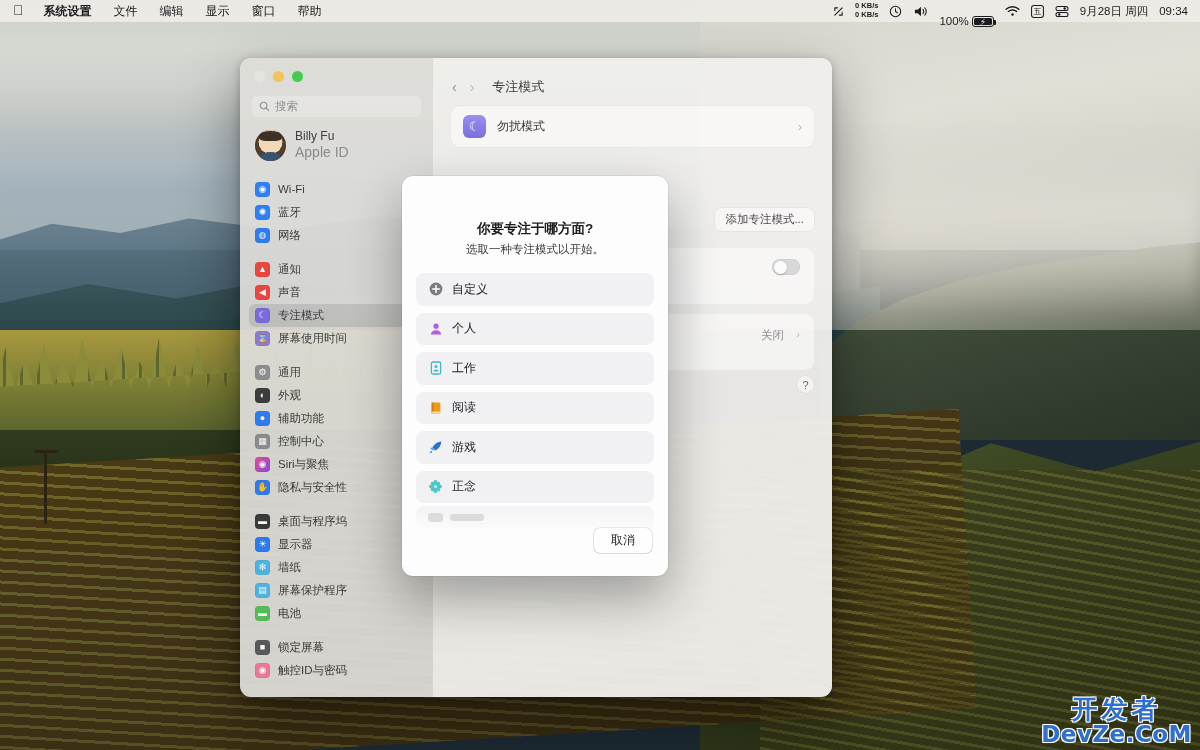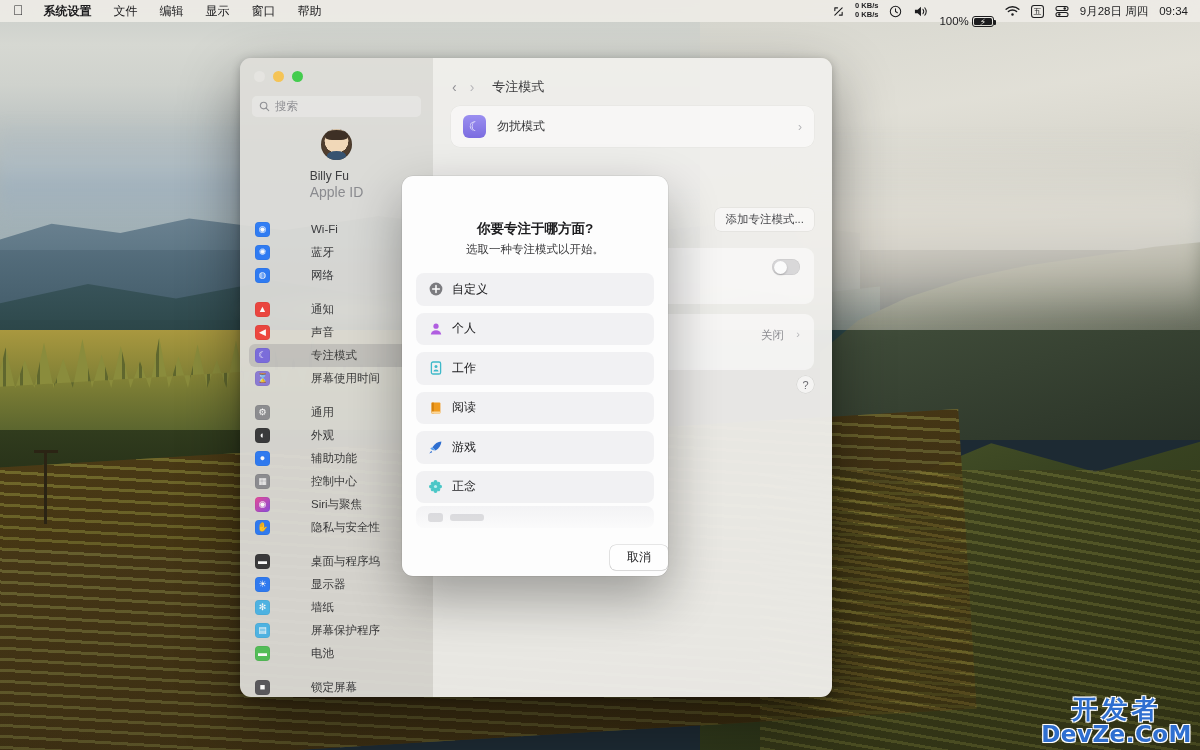--- a/index.html
+++ b/index.html
@@ -212,21 +212,20 @@
     display: flex; align-items: center; gap: 5px;
     padding: 0 7px;
     font-size: 11.5px; color: #8e8e93;
   }
   .search-box svg { flex: 0 0 auto; }
 
   .acct-row {
     display: flex; align-items: center; gap: 9px;
     margin: 6px 9px 10px 9px; padding: 6px 6px;
     border-radius: 7px;
-    flex-direction: column;
   }
   .avatar {
     width: 31px; height: 31px; border-radius: 50%;
     background: radial-gradient(circle at 50% 38%, #f3d9b8 0 48%, #4d3a2a 49% 100%);
     position: relative; overflow: hidden; flex: 0 0 auto;
     box-shadow: inset 0 0 0 1px rgba(0,0,0,0.12);
   }
   .avatar:before {
     content: ""; position: absolute; left: 4px; top: 1px; right: 4px; height: 10px;
     background: #3a2c20; border-radius: 50% 50% 30% 30%;
@@ -246,21 +245,21 @@
     height: 23px; padding: 0 6px; border-radius: 6px;
     font-size: 11.5px; color: #3a3a3c;
   }
   .nav-item.selected { background: rgba(140,140,145,0.30); }
   .nav-ico {
     width: 15px; height: 15px; border-radius: 4px;
     display: inline-flex; align-items: center; justify-content: center;
     color: #fff; font-size: 9px; flex: 0 0 auto;
     box-shadow: inset 0 0 0 0.5px rgba(0,0,0,0.08);
   }
-  .nav-label { white-space: nowrap; overflow: hidden; margin-left: 33px; }
+  .nav-label { white-space: nowrap; overflow: hidden; }
 
   #content {
     flex: 1; height: 100%;
     background: rgba(239,238,235,0.96);
     position: relative;
     filter: blur(0.6px);
   }
   .content-head {
     display: flex; align-items: center; gap: 13px;
     padding: 16px 0 0 19px; height: 42px;
@@ -368,22 +367,22 @@
   }
   .sheet-ghost:before {
     content: ""; position: absolute; left: 12px; top: 7px;
     width: 15px; height: 9px; border-radius: 3px; background: rgba(170,170,175,0.35);
   }
   .sheet-ghost:after {
     content: ""; position: absolute; left: 34px; top: 8px;
     width: 34px; height: 7px; border-radius: 3px; background: rgba(170,170,175,0.35);
   }
   .sheet-foot {
-    height: 48px; display: flex; align-items: flex-end; justify-content: flex-end;
-    padding: 0 0 6px 16px;
+    height: 48px; display: flex; align-items: flex-start; justify-content: flex-end;
+    padding: 0 16px 6px 16px;
   }
   .btn-cancel {
     padding: 4px 17px; font-size: 12px; color: #1c1c1e;
     background: #fefefe; border-radius: 6px;
     box-shadow: 0 0 0 0.6px rgba(0,0,0,0.18), 0 1px 1px rgba(0,0,0,0.06);
   }
 
   
   #watermark {
     position: absolute; right: 8px; bottom: 4px;

